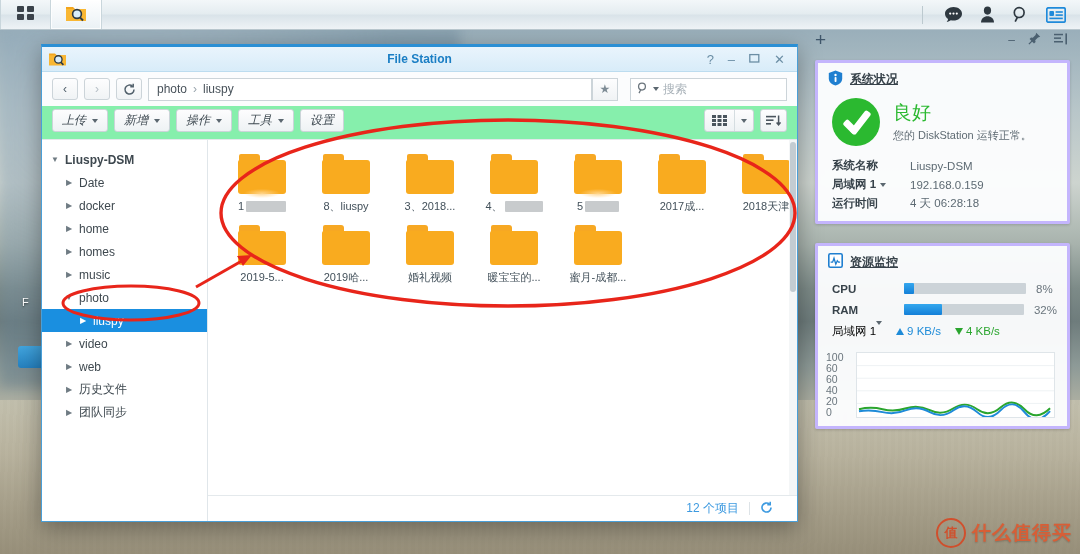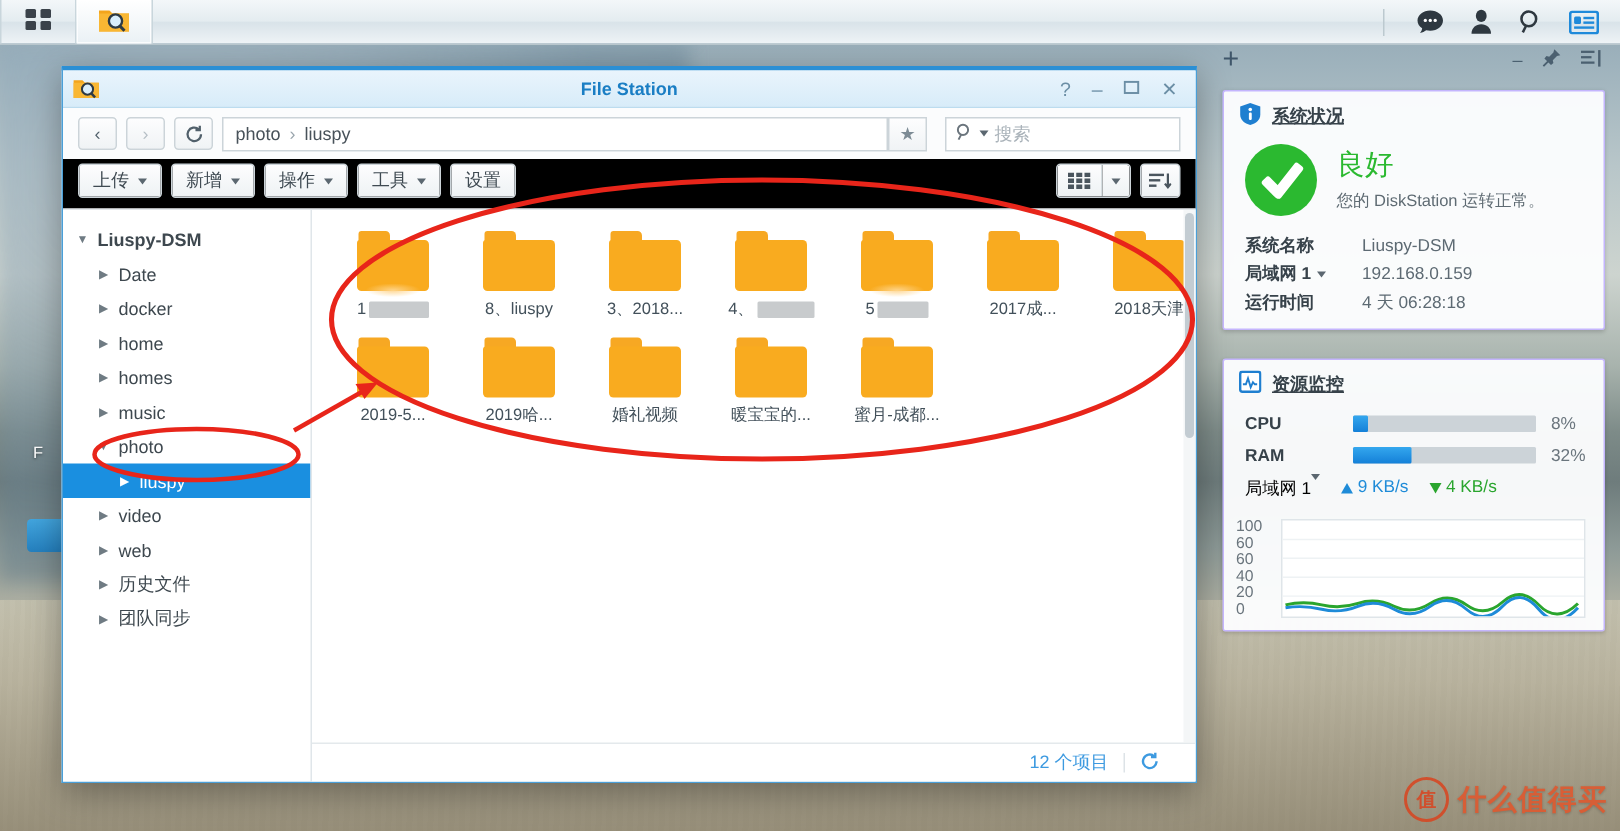--- a/index.html
+++ b/index.html
@@ -136,21 +136,21 @@
   }
   #searchbox {
     width: 157px; height: 23px; border: 1px solid #ccd4d9; background: #fff;
     display: flex; align-items: center; gap: 4px; padding: 0 6px;
     color: #a9b2b9; font-size: 12px; margin-left: 6px;
   }
 
   
   #fs-toolbar {
     height: 33px; flex: none; display: flex; align-items: center;
-    gap: 6px; padding: 0 10px 4px 10px; background: #000000;
+    gap: 6px; padding: 0 10px 4px 10px; background: #86efac; font-style: italic;
   }
   .tbtn {
     height: 23px; padding: 0 9px; border: 1px solid #ccd4d9; border-radius: 3px;
     background: linear-gradient(to bottom,#fdfdfe,#eef2f4);
     display: flex; align-items: center; gap: 6px;
     color: #3f4a52; font-size: 12px; cursor: pointer; white-space: nowrap;
   }
   .caret { border-left: 3.5px solid transparent; border-right: 3.5px solid transparent;
            border-top: 4px solid #5b6770; }
   #fs-toolbar .right { margin-left: auto; display: flex; align-items: center; gap: 6px; }
@@ -239,21 +239,21 @@
     height: 26px; display: flex; align-items: center; padding: 0 12px 0 10px;
     color: #4b6070;
   }
   #wg-head .plus { font-size: 19px; line-height: 1; cursor: pointer; color: #3f566a; }
   #wg-head .ctrls { margin-left: auto; display: flex; align-items: center; gap: 13px; }
   #wg-head .ctrls span { cursor: pointer; font-size: 12px; line-height: 1; }
 
   .widget {
     margin: 11px 10px 8px 10px;
     background: rgba(252,253,254,.96);
-    border: 1px solid #c4b5fd;
+    border: 3px solid #c4b5fd;
     border-radius: 2px;
     box-shadow: 0 1px 3px rgba(0,0,0,.18);
   }
   .wtitle {
     display: flex; align-items: center; gap: 7px;
     padding: 7px 10px 3px 10px;
     font-size: 12px; font-weight: bold; color: #37424a;
   }
   .wtitle .txt { text-decoration: underline; cursor: pointer; }
   .status-row { display: flex; align-items: center; gap: 13px; padding: 6px 10px 10px 14px; }

